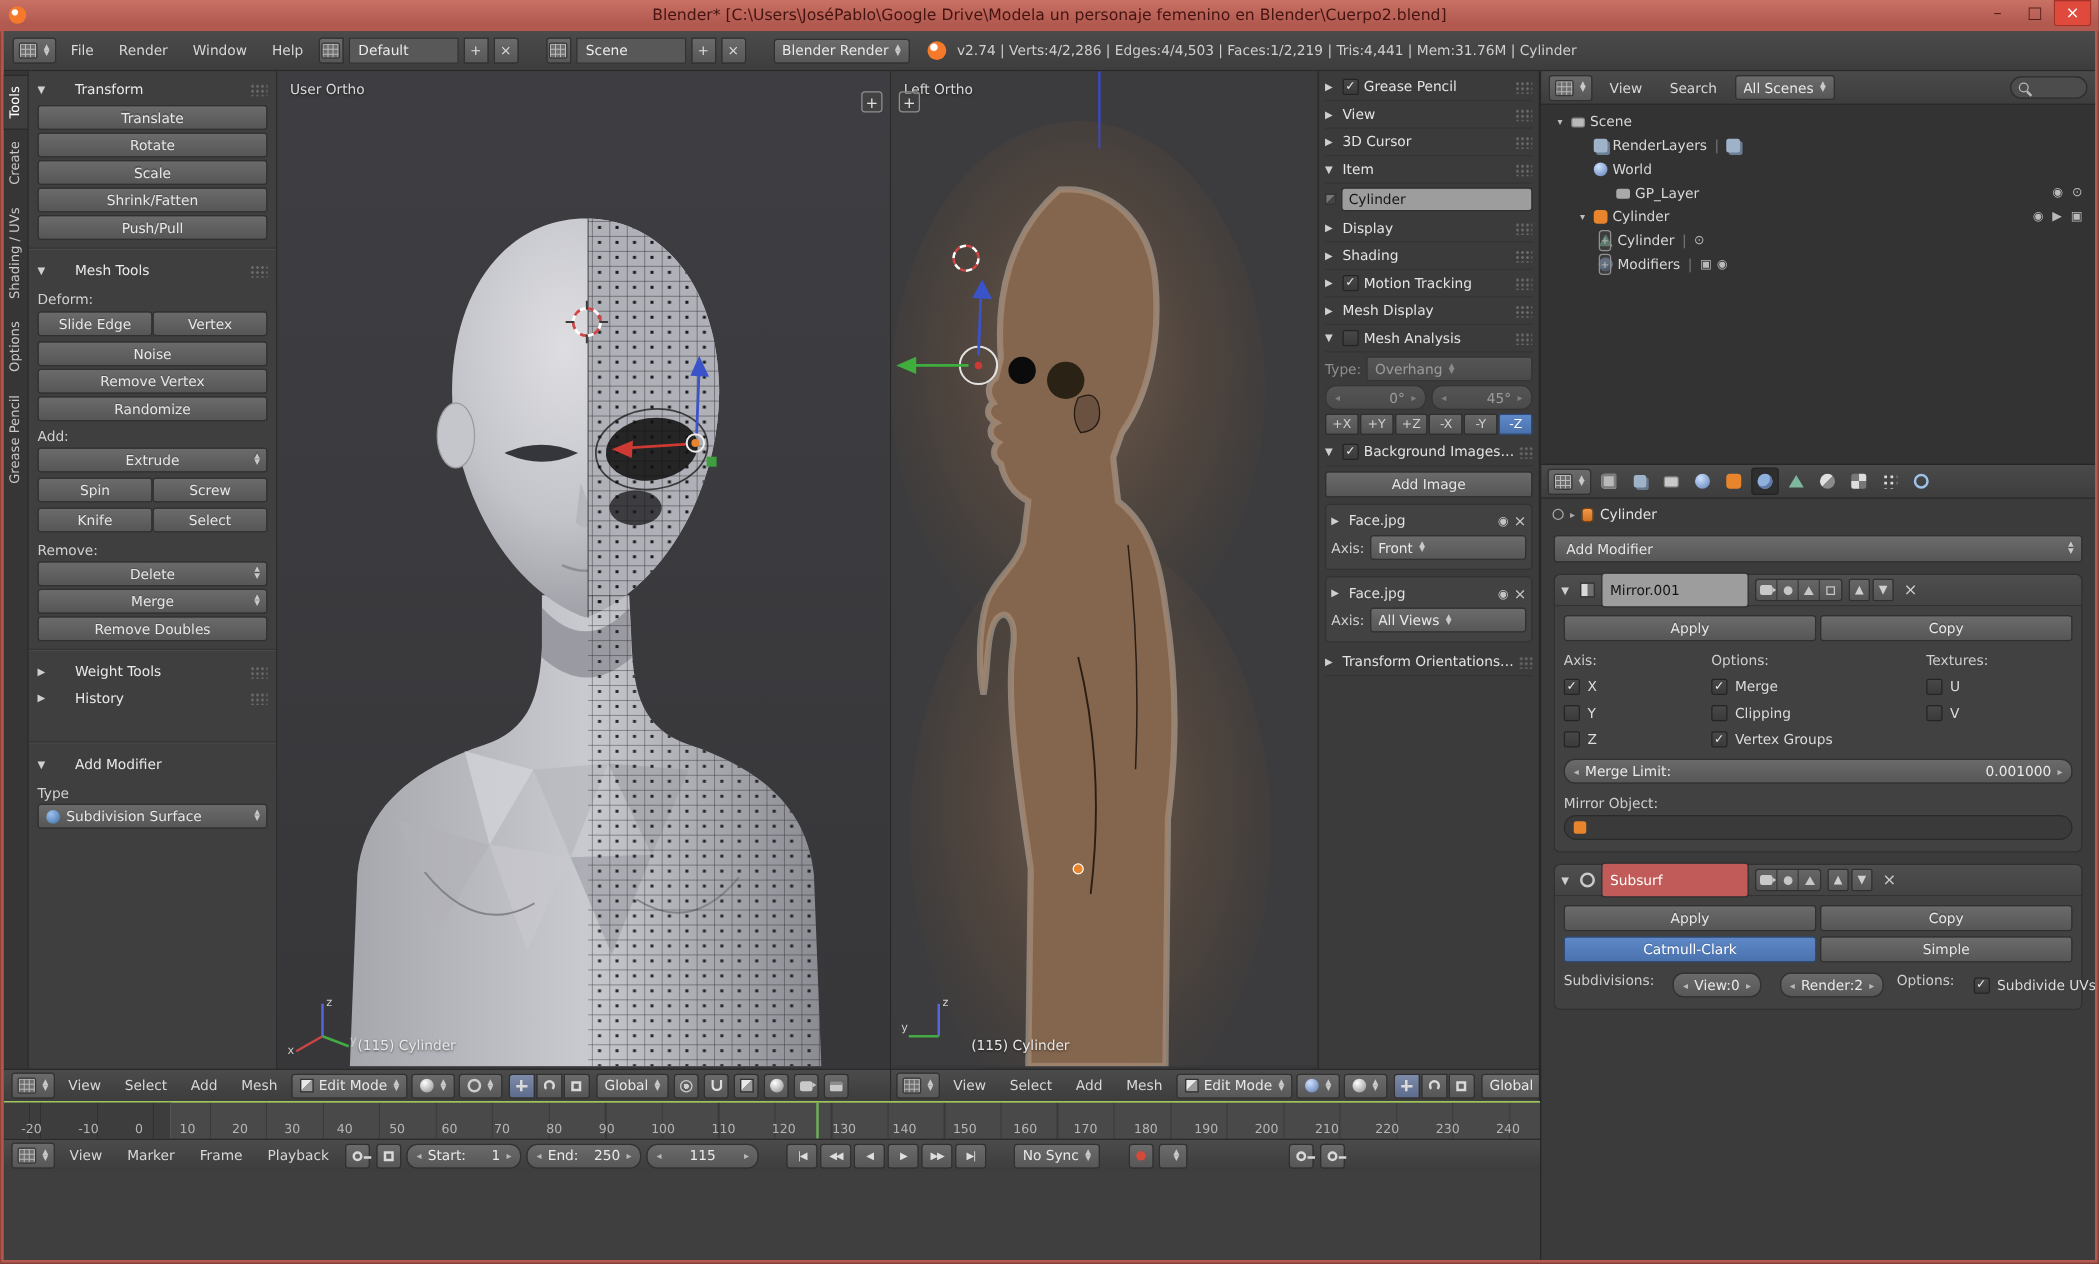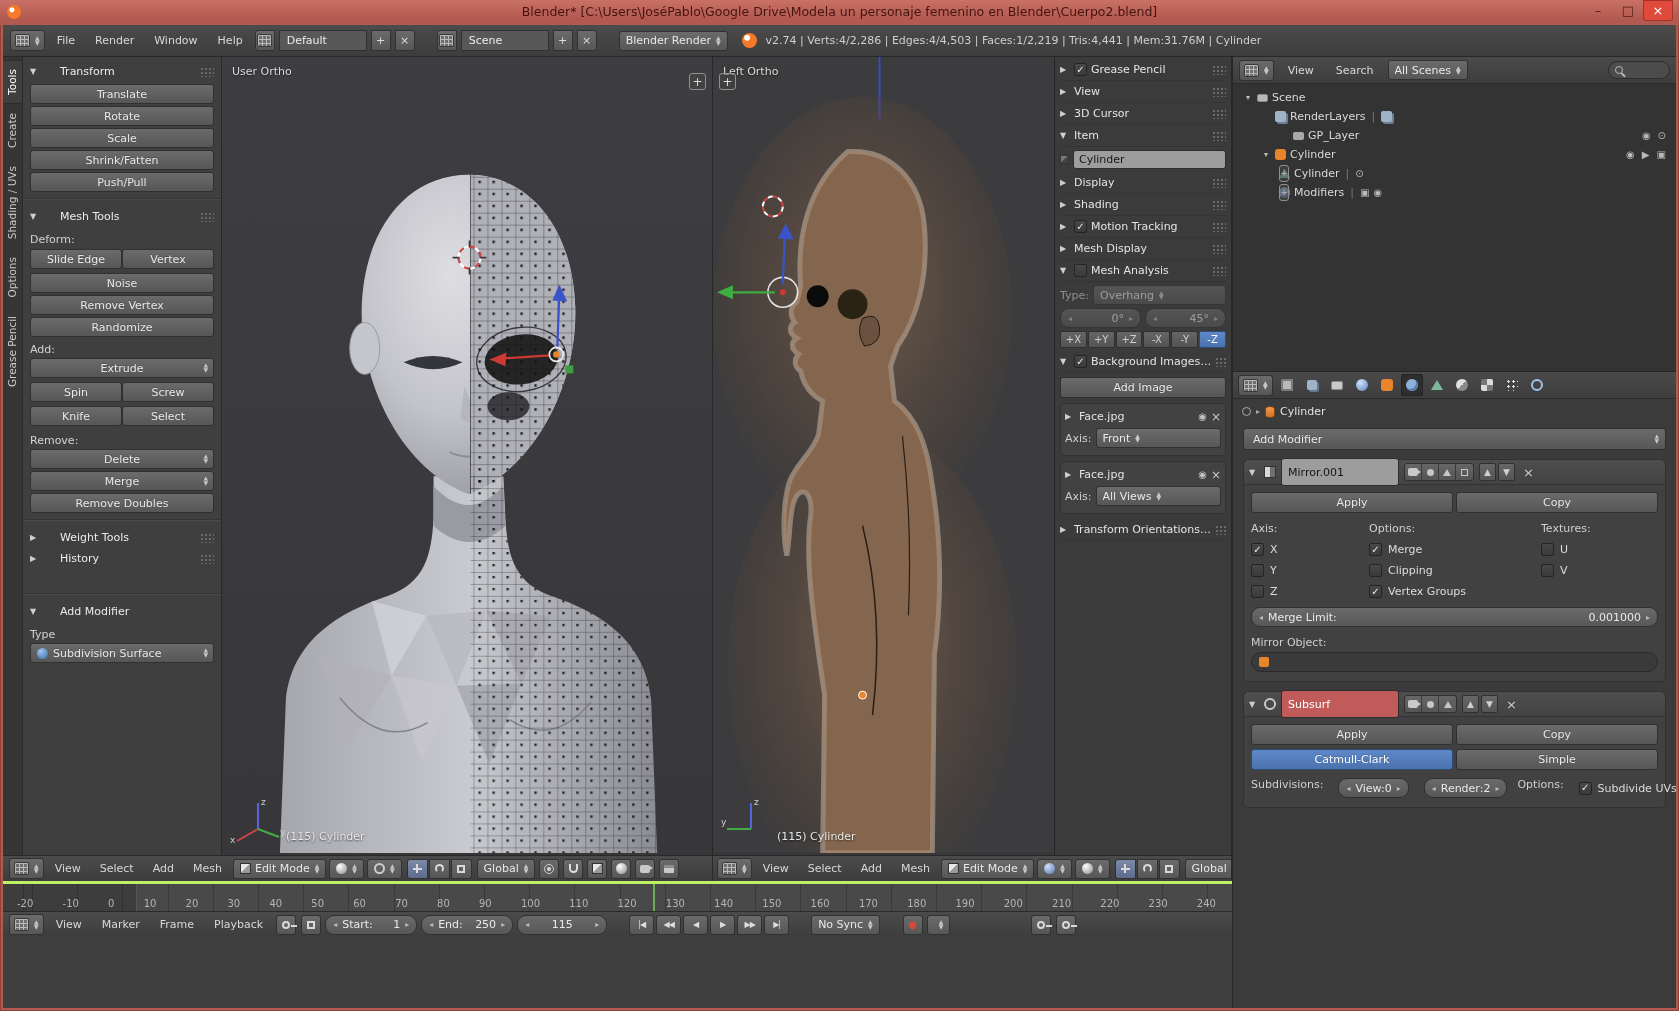--- a/index.html
+++ b/index.html
@@ -176,21 +176,21 @@
 .mi-tr{width:9px;height:9px;background:linear-gradient(#d9d9d9,#d9d9d9) center/9px 2px no-repeat,linear-gradient(#d9d9d9,#d9d9d9) center/2px 9px no-repeat}
 .mi-rot{width:9px;height:9px;border:2px solid #d9d9d9;border-radius:50%;border-bottom-color:transparent}
 .mi-sc{width:8px;height:8px;border:2px solid #d9d9d9}
 .cico{width:20px;height:20px;background:linear-gradient(#6b6b6b,#565656);border:1px solid #303030;border-radius:3px;display:flex;align-items:center;justify-content:center;margin-left:1px}
 .magnet{width:9px;height:9px;border:2.5px solid #ddd;border-top:none;border-radius:0 0 6px 6px}
 .camico{width:10px;height:8px;background:#c9c9c9;border-radius:2px;position:relative}
 .camico::after{content:"";position:absolute;right:-3px;top:1.5px;border-left:3px solid #c9c9c9;border-top:2.5px solid transparent;border-bottom:2.5px solid transparent}
 .clap{width:10px;height:8px;background:#c9c9c9;border-top:3px solid #8d8d8d;border-radius:1px}
 .propo{width:10px;height:10px;border-radius:50%;border:1.5px solid #ccc;background:radial-gradient(#ccc 2px,transparent 2.2px)}
 
-.ruler{position:absolute;top:856px;left:0;width:1229px;height:30px;background:#494949;border-top:3px solid #bef264;overflow:hidden}
+.ruler{position:absolute;top:856px;left:0;width:1229px;height:30px;background:#494949;border-top:1px solid #bef264;overflow:hidden}
 .outrange{position:absolute;left:0;top:0;bottom:0;width:134px;background:#3d3d3d;border-right:1px solid #565656}
 .ticks{position:absolute;inset:0;background:repeating-linear-gradient(90deg,rgba(0,0,0,.22) 0 1px,transparent 1px 45.2px);background-position:29px 0}
 .rlabels{position:absolute;left:14px;right:16px;bottom:2px;display:flex;justify-content:space-between;color:#b5b5b5;font-size:10px}
 .playhead{position:absolute;left:650px;top:0;bottom:0;width:2px;background:#6fae55}
 .tlheader{position:absolute;top:886px;left:0;width:1229px;height:26px;background:linear-gradient(#4b4b4b,#3d3d3d);border-top:1px solid #2a2a2a;display:flex;align-items:center;gap:4px;padding:0 6px}
 .tbtn{width:25px;height:20px;background:linear-gradient(#6b6b6b,#565656);border:1px solid #303030;border-radius:3px;color:#dedede;display:flex;align-items:center;justify-content:center;font-size:8px;letter-spacing:-1px}
 .rec::before{content:"●";color:#d24a3a;font-size:10px}
 .keyico{width:8px;height:8px;border-radius:50%;border:2px solid #d8d8d8;position:relative}
 .keyico::after{content:"";position:absolute;left:7px;top:2px;width:6px;height:2px;background:#d8d8d8}
 .numw{width:92px}.numc{width:90px}
@@ -612,20 +612,25 @@
               <span class="oi scene"></span>
               <span>Scene</span>
             </div>
           <div class="orow d1">
               <span class="exp none"></span>
               <span class="oi rlay"></span>
               <span>RenderLayers</span>
               <span class="osep">|</span>
               <span class="oi rlay"></span>
             </div>
+          <div class="orow d1">
+              <span class="exp none"></span>
+              <span class="oi world"></span>
+              <span>World</span>
+            </div>
           <div class="orow d2">
               <span class="exp none"></span>
               <span class="oi layer"></span>
               <span>GP_Layer</span>
               <span class="oright">
                 <span class="ri eye"></span>
                 <span class="ri dot"></span>
               </span>
             </div>
           <div class="orow d1">

